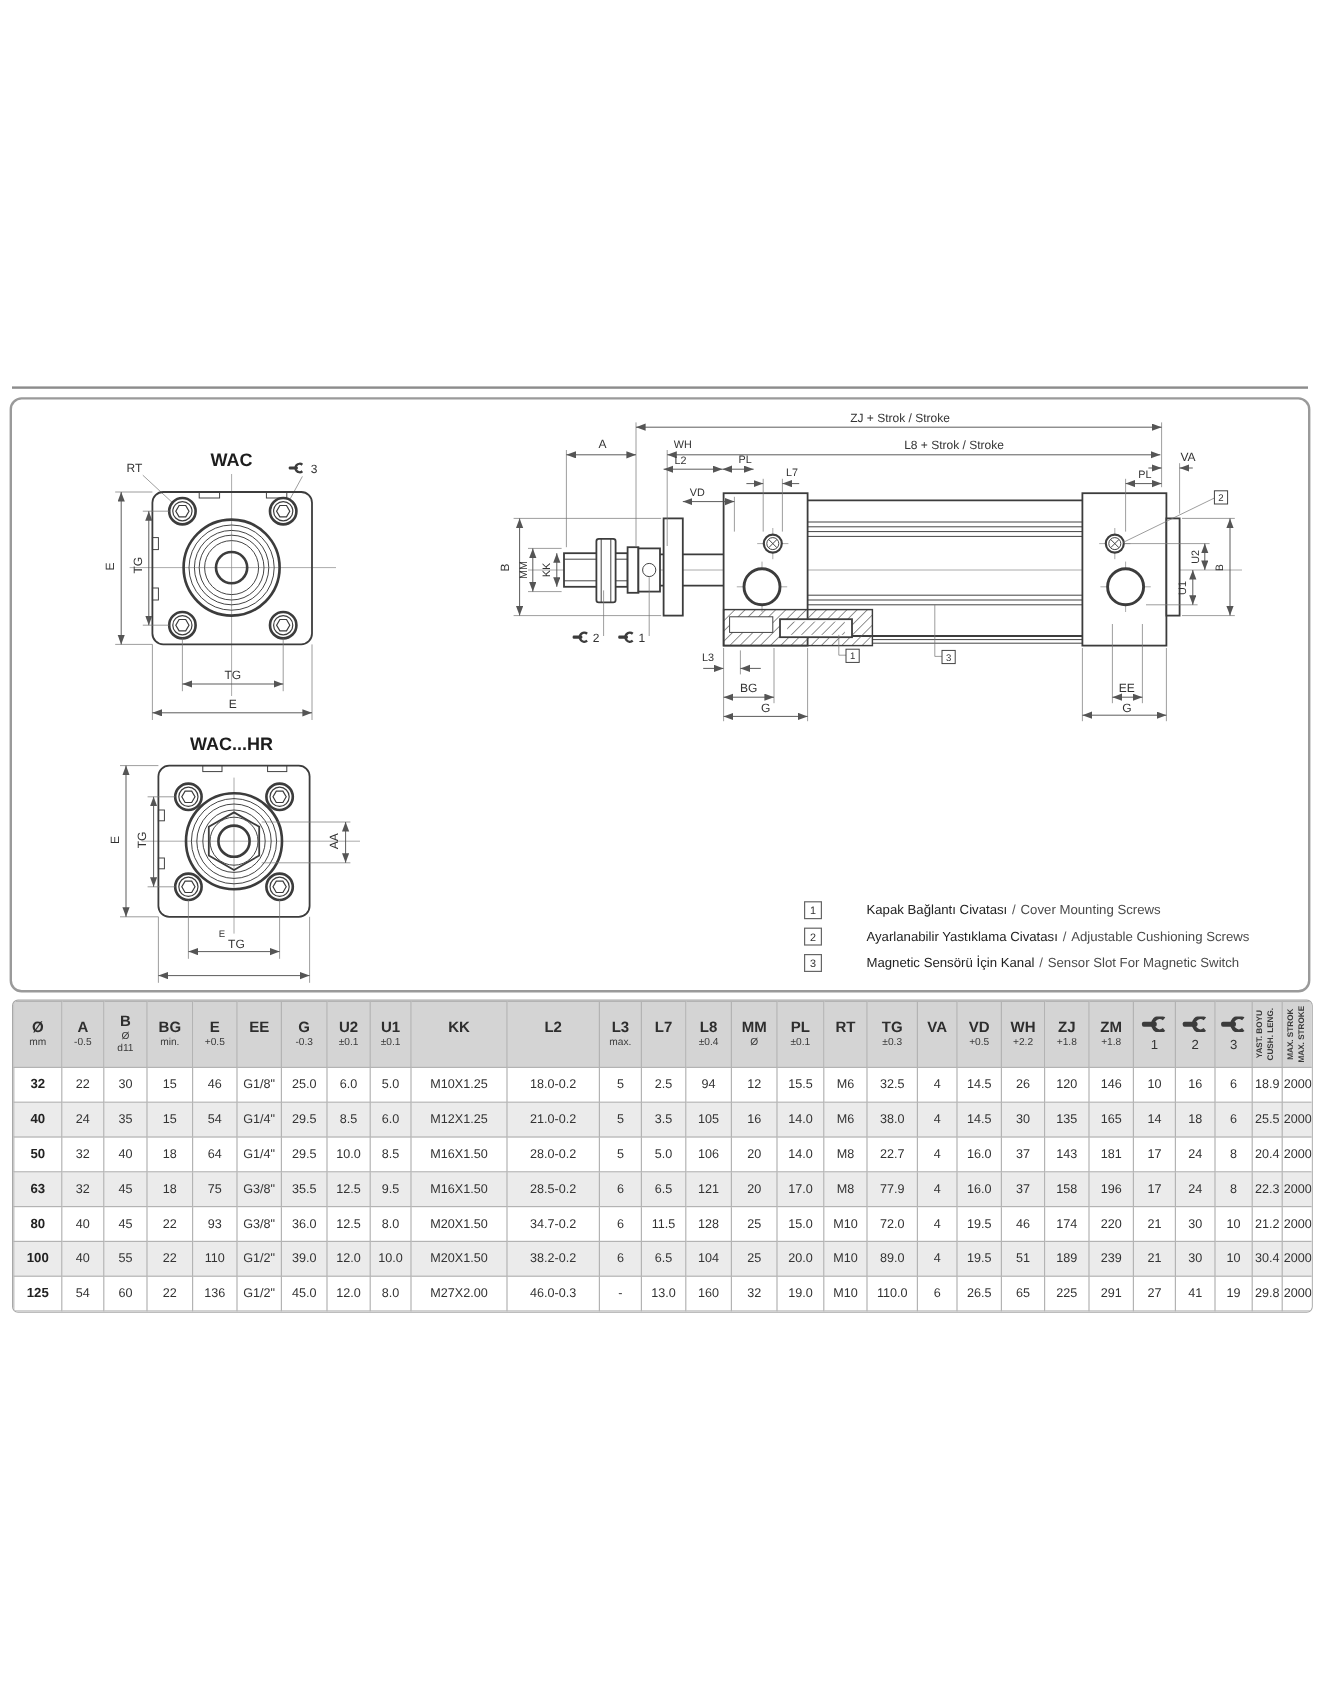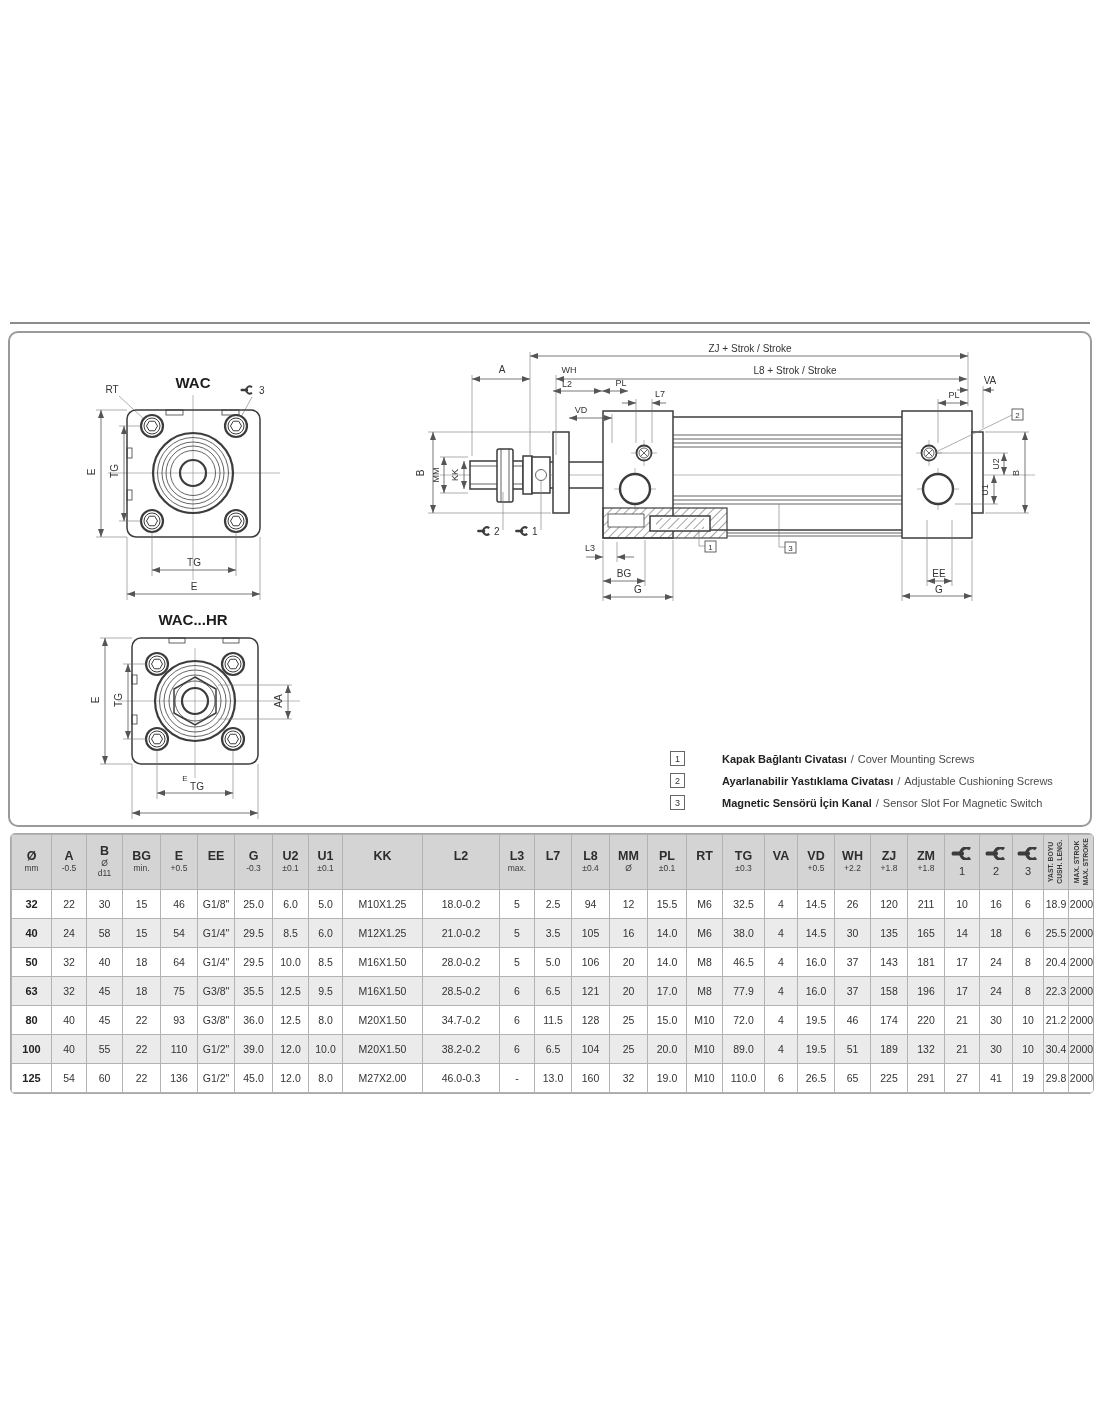--- a/index.html
+++ b/index.html
@@ -18,21 +18,21 @@
   .cline{stroke:#8a8a8a;stroke-width:.6;fill:none}
   .wfill{fill:#fff}
   text{font-family:"Liberation Sans",sans-serif;fill:#333}
   .t15b{font-size:15px;font-weight:bold;fill:#1d1d1d}
   .t10{font-size:10px}.t9{font-size:9px}.t8{font-size:8px}
   
   .legend{position:absolute;left:660px;top:417px;width:410px;}
   .legend-row{display:flex;align-items:center;height:17px;margin-bottom:5px;font-size:11px;}
   .lg-box{display:inline-flex;align-items:center;justify-content:center;width:13px;height:13px;
           border:1px solid #666;font-size:9px;color:#333;margin-right:6px;flex:none;background:#fff;}
-  .lg-tr{font-weight:bold;color:#222;white-space:nowrap;padding-left:31px;}
+  .lg-tr{font-weight:normal;color:#222;white-space:nowrap;padding-left:31px;}
   .lg-sep{margin:0 4px;color:#555;}
   .lg-en{color:#4a4a4a;white-space:nowrap;}
   
   #tablewrap{position:absolute;left:10px;top:833px;width:1082px;border:1px solid #a8a8a8;
              border-radius:5px;overflow:hidden;background:#fff;}
   table{border-collapse:collapse;table-layout:fixed;width:1080px;}
   th,td{border:1px solid #b3b3b3;text-align:center;padding:0;color:#333;}
   th{background:#d4d4d4;height:54px;vertical-align:middle;overflow:visible;}
   .h-main{font-size:12.5px;font-weight:bold;line-height:1.05;color:#2e2e2e;}
   .h-sub{font-size:8.5px;font-weight:normal;line-height:1.15;margin-top:1px;white-space:pre-line;color:#3a3a3a;}
@@ -501,31 +501,31 @@
             <td>2.5</td>
             <td>94</td>
             <td>12</td>
             <td>15.5</td>
             <td>M6</td>
             <td>32.5</td>
             <td>4</td>
             <td>14.5</td>
             <td>26</td>
             <td>120</td>
-            <td>211</td>
+            <td>146</td>
             <td>10</td>
             <td>16</td>
             <td>6</td>
             <td>18.9</td>
             <td>2000</td>
           </tr>
           <tr class="alt">
             <td class="c0">40</td>
             <td>24</td>
-            <td>58</td>
+            <td>35</td>
             <td>15</td>
             <td>54</td>
             <td>G1/4"</td>
             <td>29.5</td>
             <td>8.5</td>
             <td>6.0</td>
             <td>M12X1.25</td>
             <td>21.0-0.2</td>
             <td>5</td>
             <td>3.5</td>
@@ -556,21 +556,21 @@
             <td>10.0</td>
             <td>8.5</td>
             <td>M16X1.50</td>
             <td>28.0-0.2</td>
             <td>5</td>
             <td>5.0</td>
             <td>106</td>
             <td>20</td>
             <td>14.0</td>
             <td>M8</td>
-            <td>46.5</td>
+            <td>22.7</td>
             <td>4</td>
             <td>16.0</td>
             <td>37</td>
             <td>143</td>
             <td>181</td>
             <td>17</td>
             <td>24</td>
             <td>8</td>
             <td>20.4</td>
             <td>2000</td>
@@ -651,21 +651,21 @@
             <td>6.5</td>
             <td>104</td>
             <td>25</td>
             <td>20.0</td>
             <td>M10</td>
             <td>89.0</td>
             <td>4</td>
             <td>19.5</td>
             <td>51</td>
             <td>189</td>
-            <td>132</td>
+            <td>239</td>
             <td>21</td>
             <td>30</td>
             <td>10</td>
             <td>30.4</td>
             <td>2000</td>
           </tr>
           <tr>
             <td class="c0">125</td>
             <td>54</td>
             <td>60</td>

